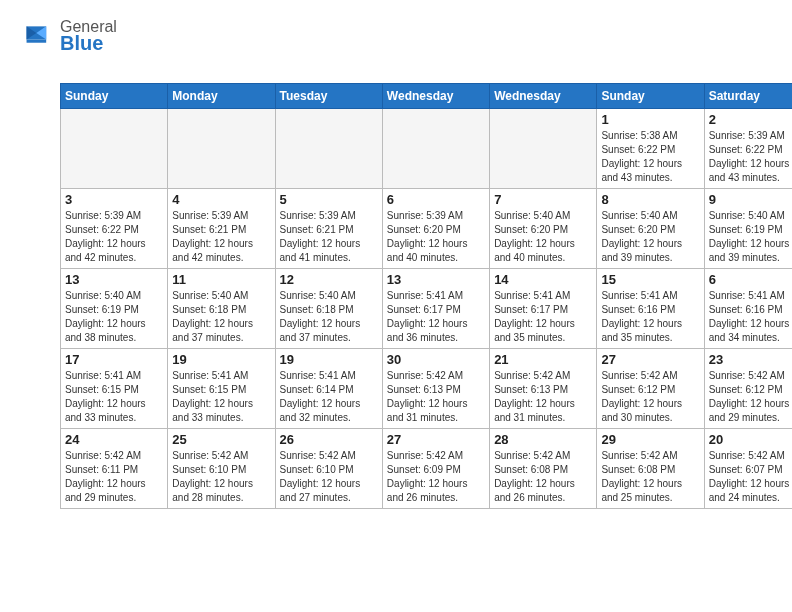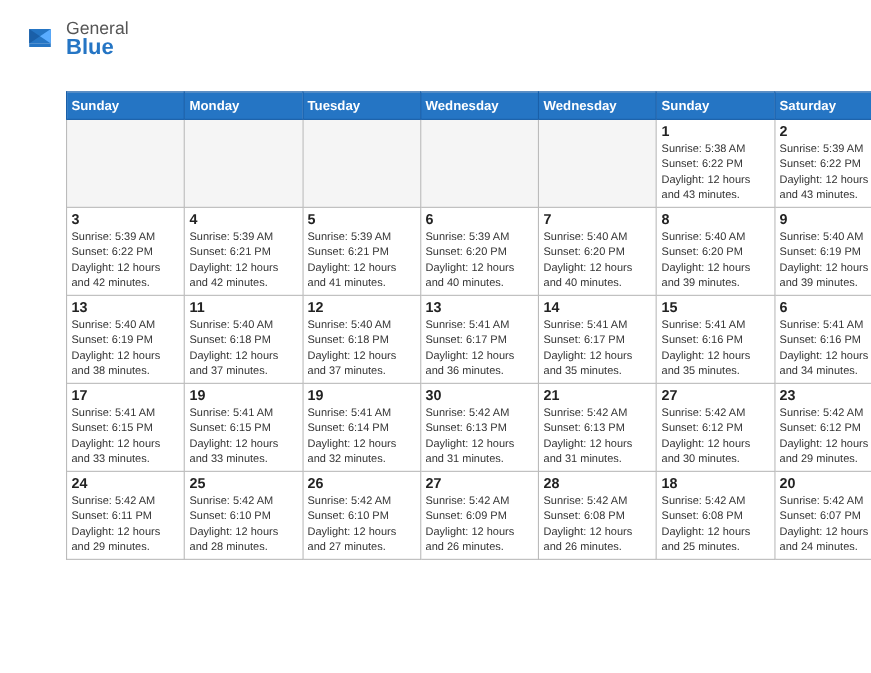--- a/index.html
+++ b/index.html
@@ -325,21 +325,21 @@
 and 26 minutes.</div>
           </td>
           <td>
             <span class="day-num">28</span>
             <div class="day-info">Sunrise: 5:42 AM
 Sunset: 6:08 PM
 Daylight: 12 hours
 and 26 minutes.</div>
           </td>
           <td>
-            <span class="day-num">18</span>
+            <span class="day-num">29</span>
             <div class="day-info">Sunrise: 5:42 AM
 Sunset: 6:08 PM
 Daylight: 12 hours
 and 25 minutes.</div>
           </td>
           <td>
             <span class="day-num">20</span>
             <div class="day-info">Sunrise: 5:42 AM
 Sunset: 6:07 PM
 Daylight: 12 hours

